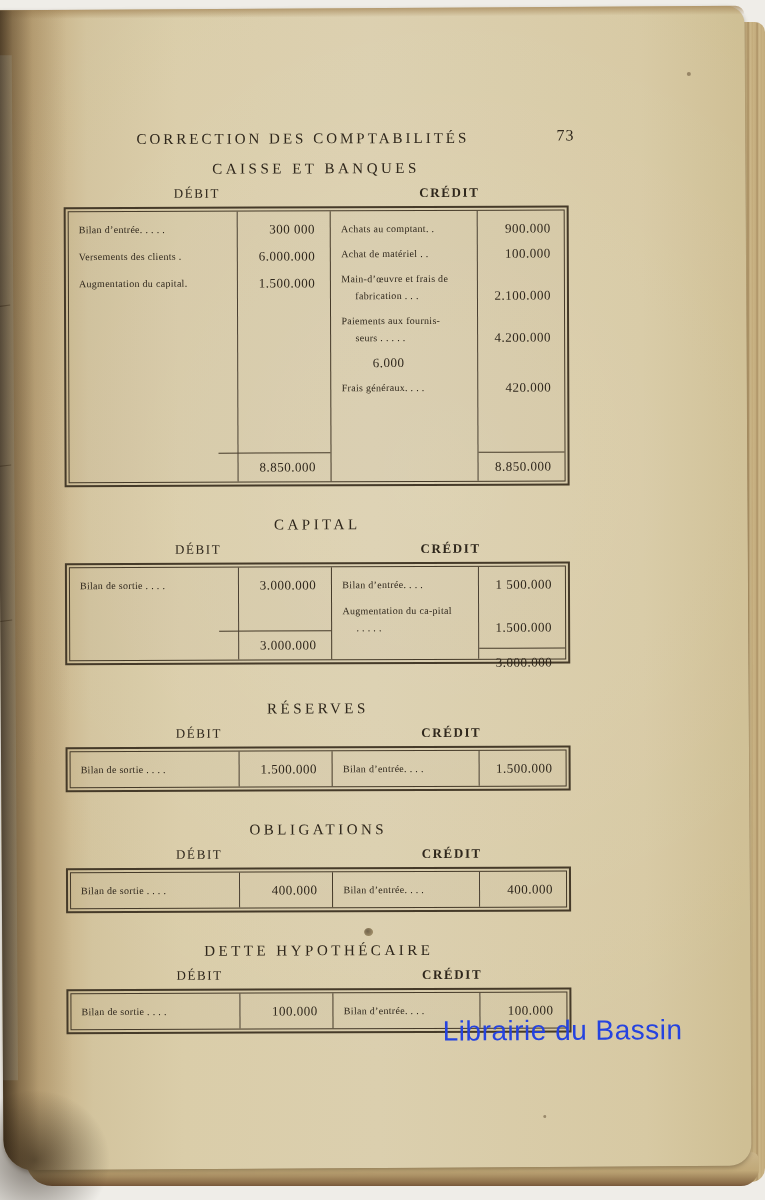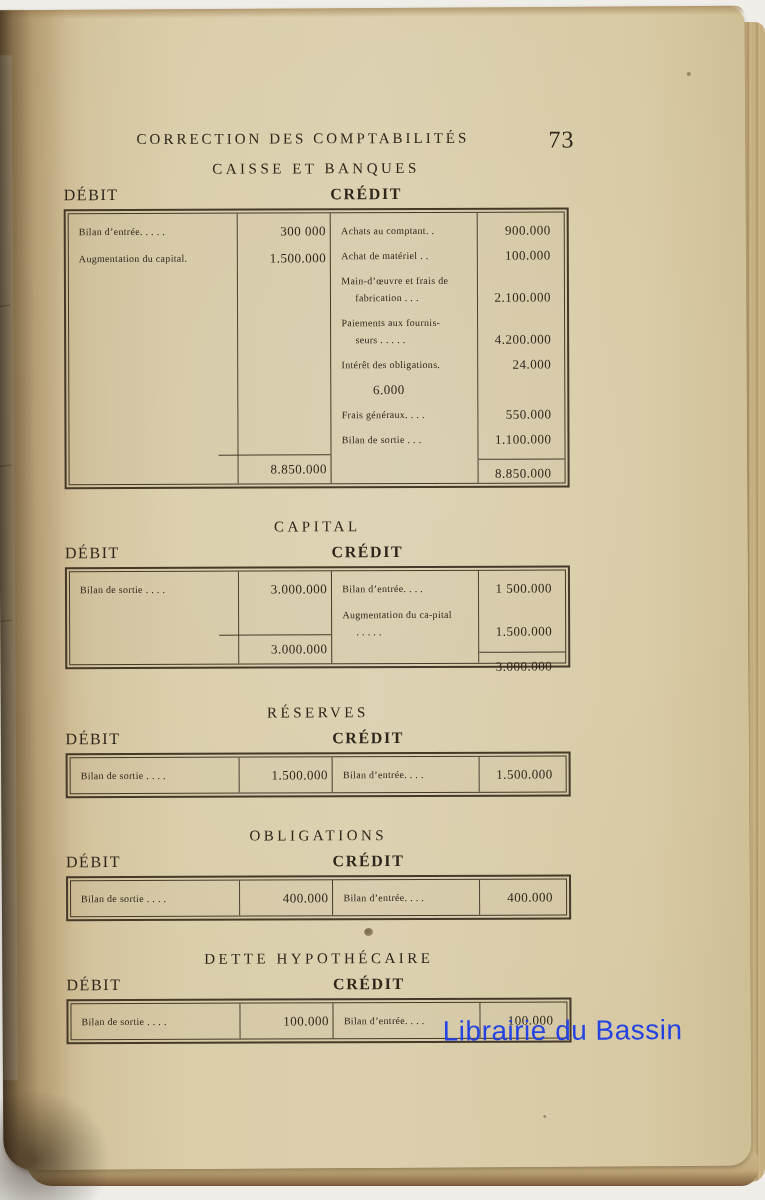--- a/index.html
+++ b/index.html
@@ -37,42 +37,42 @@
     background:radial-gradient(closest-side, rgba(25,15,5,0.55), rgba(0,0,0,0)); }
   .stain { position:absolute; width:9px; height:8px; border-radius:50%;
     background:radial-gradient(circle at 40% 40%, #4e3f2b, #8a764f 70%, rgba(0,0,0,0)); opacity:.75; }
   .speck { position:absolute; width:4px; height:4px; border-radius:50%; background:rgba(90,70,45,.5); }
 
   
   .content { position:absolute; left:65px; top:122px; width:505px; color:#2f271c;
     letter-spacing:.3px; transform:rotate(.15deg); }
   .running-head { position:relative; text-align:center; font-size:15px; letter-spacing:3px;
     padding-right:26px; }
-  .folio { position:absolute; right:-6px; top:-3px; font-size:24px; letter-spacing:1px; }
+  .folio { position:absolute; right:-6px; top:-3px; font-size:16px; letter-spacing:1px; }
 
   section.account { position:relative; }
   .acct-title { font-size:15px; font-weight:normal; text-align:center; letter-spacing:3.5px; }
   .col-labels { display:flex; margin-top:8px; margin-bottom:5px; }
-  .col-label { font-size:16px; letter-spacing:1.6px; text-align:left; }
+  .col-label { font-size:13px; letter-spacing:1.6px; text-align:center; }
   .col-label.debit-label { width:52.8%; }
   .col-label.credit-label { width:47.2%;font-weight:bold; }
 
   .acct-table { border:2px solid #453a29; padding:2px; background:rgba(0,0,0,0.015); }
   .acct-inner { border:1px solid #453a29; display:flex; }
   .half { position:relative; display:flex; flex-direction:column; padding:9px 0 6px 0; }
   .half.debit { width:52.8%; }
   .half.credit { width:47.2%; border-left:1.5px solid #453a29; }
   .col-divider { position:absolute; top:0; bottom:0; width:1px; background:#48503e; background:#4a4033; }
   .debit .col-divider { right:92px; }
   .credit .col-divider { right:86px; }
 
   .row { display:flex; align-items:flex-end; }
   .lbl { flex:1; font-size:10px; line-height:17px; padding-left:24px; text-indent:-14px; padding-right:23px; }
   .amt { font-size:13px; line-height:17px; text-align:right; letter-spacing:.5px; }
-  .debit .amt { width:112px; padding-right:4px; }
+  .debit .amt { width:112px; padding-right:15px; }
   .credit .amt { width:86px; padding-right:13px; }
   .row.total { margin-top:auto; }
   .row.total .amt { border-top:1.2px solid #453a29; padding-top:5px; margin-top:3px; }
 
   
   .t0 .acct-inner { height:272px; }
   .t0 .row { margin-bottom:10px; }
   .t0 .credit .row { margin-bottom:8px;font-family:Liberation Serif, serif; }
   .t0 .debit .rows .row:nth-child(4) { margin-top:4px; }
   .t0 .row.total { margin-bottom:0; }
@@ -123,20 +123,24 @@
             <div class="acct-table">
               <div class="acct-inner">
                 <div class="half debit">
                   <div class="col-divider"></div>
                   <div class="rows">
                     <div class="row">
                       <span class="lbl">Bilan d’entrée. . . . .</span>
                       <span class="amt">300 000</span>
                     </div>
                     <div class="row">
+                      <span class="lbl">Versements des clients .</span>
+                      <span class="amt">6.000.000</span>
+                    </div>
+                    <div class="row">
                       <span class="lbl">Augmentation du capital.</span>
                       <span class="amt">1.500.000</span>
                     </div>
                   </div>
                   <div class="row total">
                     <span class="lbl"></span>
                     <span class="amt">8.850.000</span>
                   </div>
                 </div>
                 <div class="half credit">
@@ -152,33 +156,25 @@
                     </div>
                     <div class="row">
                       <span class="lbl">Main-d’œuvre et frais de fabrication . . .</span>
                       <span class="amt">2.100.000</span>
                     </div>
                     <div class="row">
                       <span class="lbl">Paiements aux fournis-seurs . . . . .</span>
                       <span class="amt">4.200.000</span>
                     </div>
                     <div class="row">
-                      <span class="lbl">Intérêt des obligations.</span>
-                      <span class="amt">24.000</span>
-                    </div>
-                    <div class="row">
                       <span class="amt">6.000</span>
                     </div>
                     <div class="row">
                       <span class="lbl">Frais généraux. . . .</span>
-                      <span class="amt">550.000</span>
-                    </div>
-                    <div class="row">
-                      <span class="lbl">Bilan de sortie . . .</span>
-                      <span class="amt">1.100.000</span>
+                      <span class="amt">420.000</span>
                     </div>
                   </div>
                   <div class="row total">
                     <span class="lbl"></span>
                     <span class="amt">8.850.000</span>
                   </div>
                 </div>
               </div>
             </div>
           </section>

